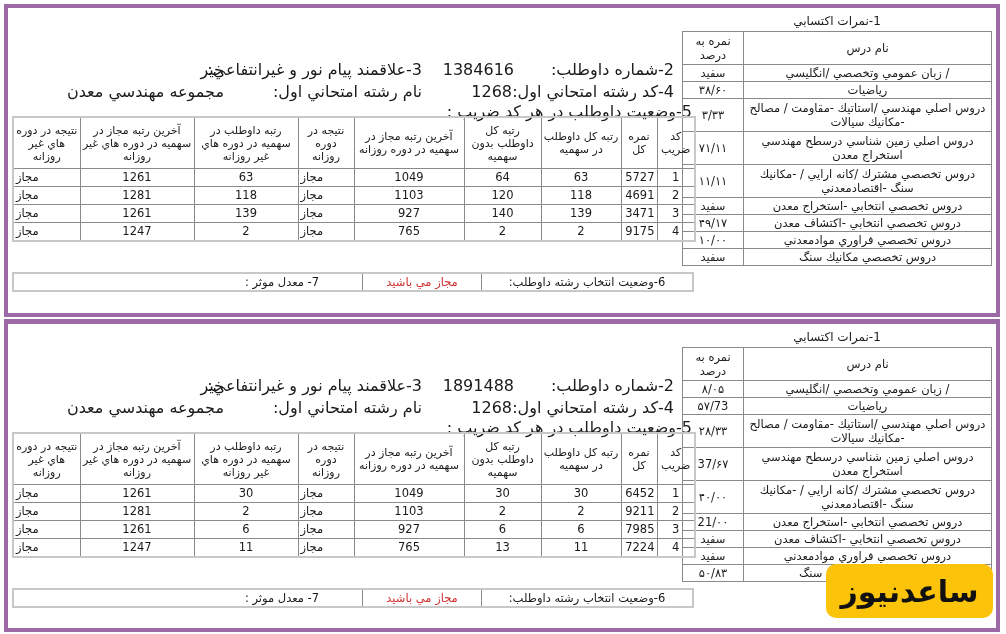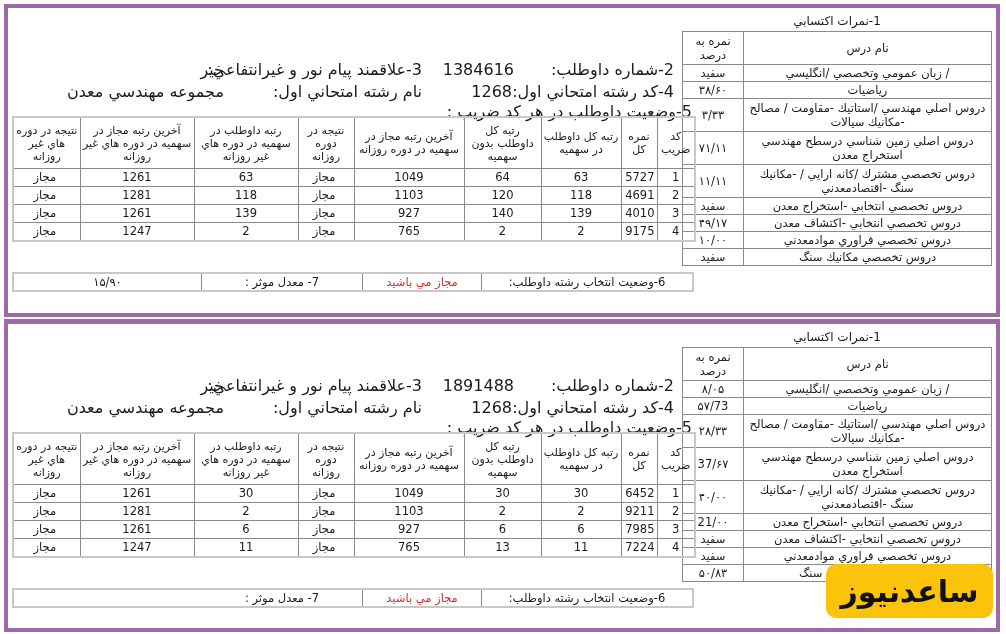--- a/index.html
+++ b/index.html
@@ -41,21 +41,21 @@
   .info { position:absolute; font-size:16px; white-space:nowrap; }
   .ranks {
     position:absolute; left:0; width:682px; border-collapse:collapse;
     table-layout:fixed; direction:rtl; font-size:11px;
   }
   .ranks td {
     border:1px solid #8a8a8a; text-align:center; padding:0 2px; line-height:13px;
   }
   .ranks tr.hdr td { height:50px; vertical-align:middle; }
   .ranks tr.row td { height:17px; font-size:11.5px; }
-  .ranks td.res { text-align:center; padding-right:6px; }
+  .ranks td.res { text-align:left; padding-right:6px; }
   .ranks td.score { text-align:left; padding-left:15px; }
   .ranks { border:2px solid #c8c8c8; }
 
   .status {
     position:absolute; left:0; width:682px; height:20px;
     border:2px solid #c8c8c8; box-sizing:border-box;
     display:flex; direction:rtl; font-size:11.5px;
   }
   .status div { border-left:1px solid #8a8a8a; display:flex; align-items:center; justify-content:center; }
   .status div:last-child { border-left:none; }
@@ -175,21 +175,21 @@
             <td>118</td>
             <td>120</td>
             <td>1103</td>
             <td class="res">مجاز</td>
             <td>118</td>
             <td>1281</td>
             <td class="res">مجاز</td>
           </tr>
           <tr class="row">
             <td>3</td>
-            <td class="score">4010</td>
+            <td class="score">3471</td>
             <td>139</td>
             <td>140</td>
             <td>927</td>
             <td class="res">مجاز</td>
             <td>139</td>
             <td>1261</td>
             <td class="res">مجاز</td>
           </tr>
           <tr class="row">
             <td>4</td>
@@ -202,21 +202,20 @@
             <td>1247</td>
             <td class="res">مجاز</td>
           </tr>
         </tbody>
     </table>
 
     <div class="status" style="top:264px">
       <div style="width:210px">6-وضعيت انتخاب رشته داوطلب:</div>
       <div class="red" style="width:118px">مجاز مي باشيد</div>
       <div style="width:160px">7- معدل موثر :</div>
-      <div style="flex:1">۱۵/۹۰</div>
     </div>
   </div>
 </div>
 <div class="panel" id="panel-2">
   <div class="grades">
     <div class="title">1-نمرات اكتسابي</div>
     <table>
       <tbody>
         <tr class="h">
           <td>نام درس</td>

